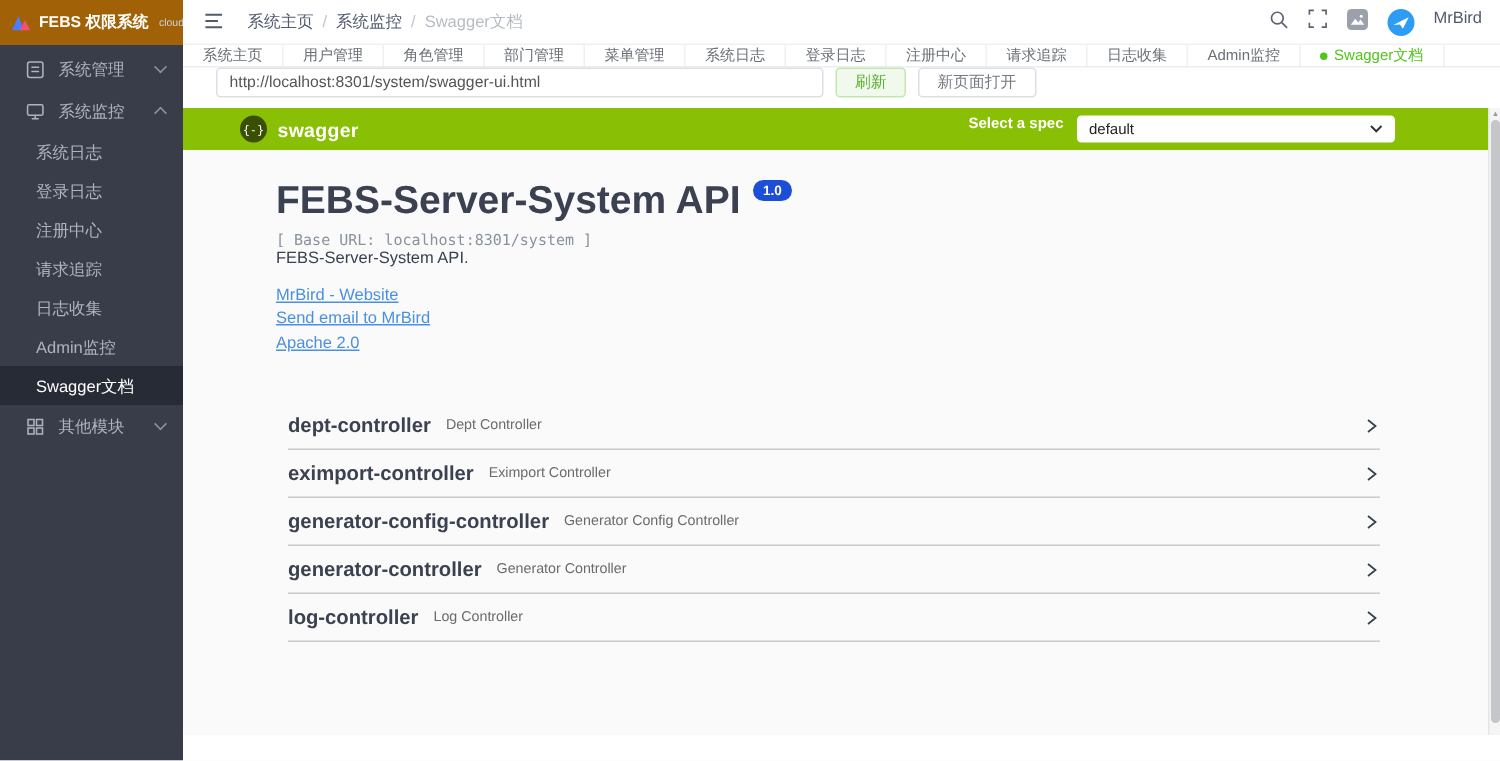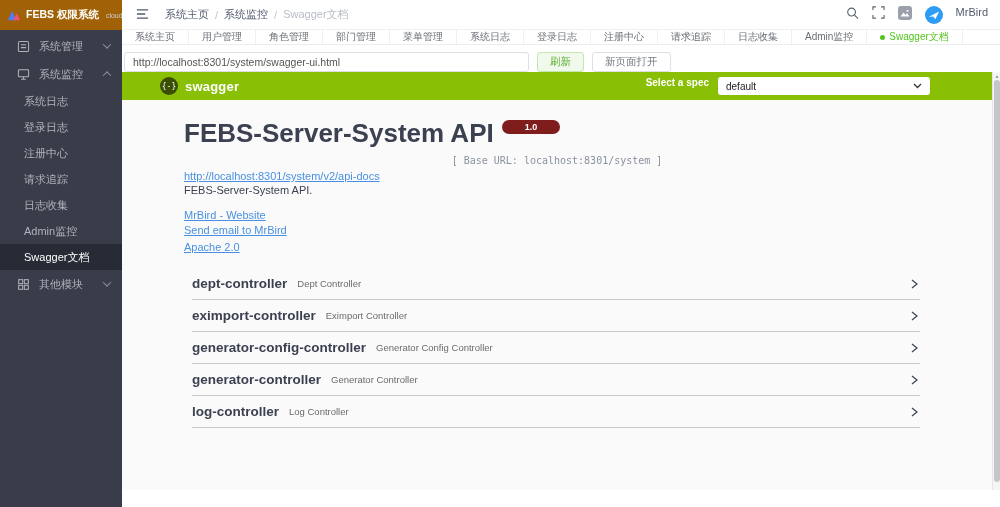--- a/index.html
+++ b/index.html
@@ -31,40 +31,40 @@
   .topbar-right { margin-left:auto; display:flex; align-items:flex-start; gap:13px; }
   .username { font-size:11px; color:#515a6e; }
   .avatar { width:18px; height:18px; border-radius:50%; background:#2d9cf4; display:inline-flex; align-items:center; justify-content:center; }
   .theme-sq { width:14px; height:14px; border-radius:3px; background:#9aa1ac; display:inline-flex; align-items:center; justify-content:center; }
 
   .tabsbar { height:15px; display:flex; border-bottom:1px solid #ecedef; font-size:10px; color:#6a6f76; background:#fff; }
   .tab { display:flex; align-items:center; justify-content:center; padding:0 13px; border-right:1px solid #f0f0f0; gap:4px; white-space:nowrap; cursor:pointer; }
   .tab.active { color:#52c41a; }
   .tab-dot { width:5px; height:5px; border-radius:50%; background:#52c41a; }
 
-  .urlrow { height:27px; display:flex; align-items:flex-end; gap:8px; padding:0 2px; }
+  .urlrow { height:27px; display:flex; align-items:flex-start; gap:8px; padding:0 22px; }
   .url-input { width:405px; height:20px; border:1px solid #dcdfe6; border-radius:3px; font-size:10.5px; color:#555; padding:0 8px; font-family:"Liberation Sans",sans-serif; outline:none; }
   .btn { height:20px; font-size:10.5px; border-radius:3px; padding:0 12px; cursor:pointer; font-family:"Liberation Sans",sans-serif; }
   .btn-refresh { background:#f0f9eb; border:1px solid #c2e7b0; color:#5daf34; }
   .btn-open { background:#fff; border:1px solid #dcdfe6; color:#767b82; }
 
   
   .iframe { position:absolute; left:0; top:72px; width:870px; height:418px; background:#fafafa; overflow:hidden; }
   .sw-topbar { height:28px; background:#89bf04; display:flex; align-items:center; padding:0 62px 0 38px; }
   .sw-logo { display:flex; align-items:center; gap:7px; }
   .sw-logo-circle { width:18px; height:18px; border-radius:50%; background:#3a4f00; color:#fff; display:flex; align-items:center; justify-content:center; font-family:"DejaVu Sans Mono",monospace; font-size:8px; }
   .sw-brand { color:#fff; font-weight:bold; font-size:13px; letter-spacing:.2px; }
   .spec { margin-left:auto; display:flex; gap:9px; }
   .spec-label { color:#fff; font-size:10px; font-weight:bold; }
   .spec-select { width:212px; height:18px; background:#fff; border-radius:3px; display:flex; align-items:center; justify-content:space-between; padding:0 8px; font-size:10px; color:#222; cursor:pointer; }
 
   .info { height:160px; padding:18px 62px 0 62px; background:#fafafa; }
   .api-title { font-size:26px; font-weight:bold; color:#3b4151; display:flex; align-items:flex-start; gap:8px; }
-  .ver-badge { background:#7f1d1d; color:#fff; font-size:9px; font-weight:bold; border-radius:16px; padding:2px 23px; margin-top:2px; }
-  .base-url { margin-top:6px; font-family:"DejaVu Sans Mono",monospace; font-size:10px; color:#8a929e;text-align:center; }
+  .ver-badge { background:#1d4ed8; color:#fff; font-size:9px; font-weight:bold; border-radius:16px; padding:2px 7px; margin-top:2px; }
+  .base-url { margin-top:6px; font-family:"DejaVu Sans Mono",monospace; font-size:10px; color:#8a929e; }
   .api-link, .info-link { display:inline-block; font-size:11px; color:#4990e2; text-decoration:underline; cursor:pointer; }
   .api-link { margin-top:4px; }
   .api-desc { font-size:11px; color:#3b4151; }
   .links { margin-top:13px; display:flex; flex-direction:column; gap:3px; align-items:flex-start; }
   .links .info-link:last-child { margin-top:2px; }
 
   .scheme { height:50px; background:#fff; box-shadow:0 1px 2px rgba(0,0,0,.15); display:flex; align-items:center; justify-content:flex-end; padding:0 72px; }
   .authorize-btn { display:flex; align-items:center; gap:9px; border:1px solid #49cc90; color:#49cc90; background:#fff; font-weight:bold; font-size:11px; border-radius:3px; padding:5px 14px; cursor:pointer; }
 
   .tags { padding:8px 72px 0 70px;text-align:right; }
@@ -264,21 +264,20 @@
           </span>
         </span>
       </div>
 
       <div class="info">
         <div class="api-title">
           <span>FEBS-Server-System API</span>
           <span class="ver-badge">1.0</span>
         </div>
         <div class="base-url">[ Base URL: localhost:8301/system ]</div>
-        <a class="api-link">http://localhost:8301/system/v2/api-docs</a>
         <div class="api-desc">FEBS-Server-System API.</div>
         <div class="links">
           <a class="info-link">MrBird - Website</a>
           <a class="info-link">Send email to MrBird</a>
           <a class="info-link">Apache 2.0</a>
         </div>
       </div>
 
 
       <div class="tags">

